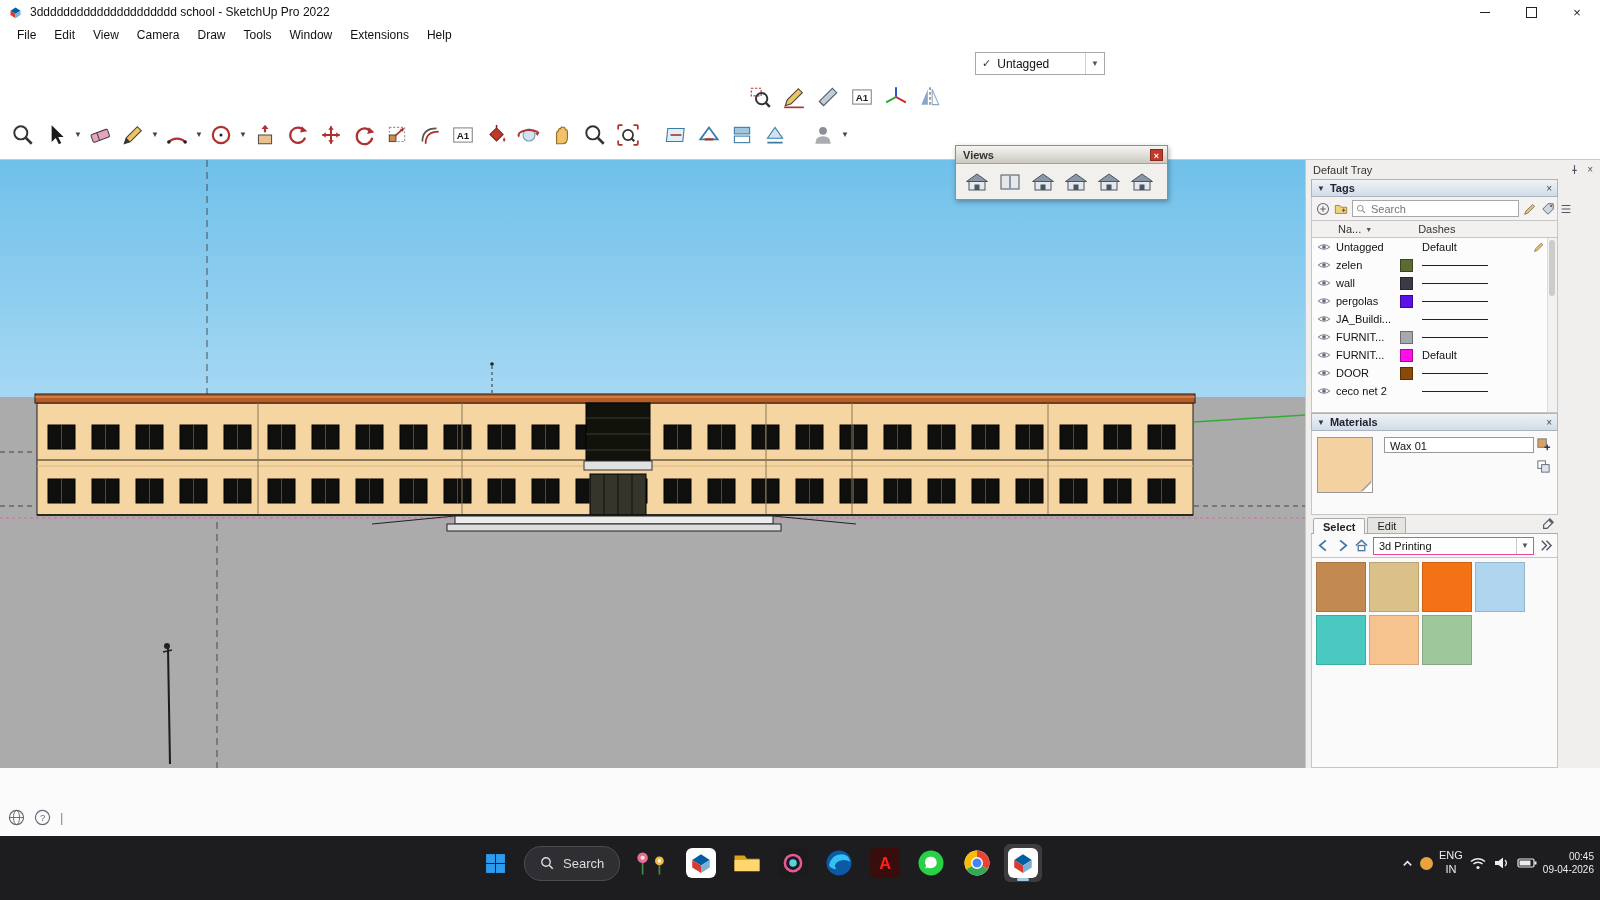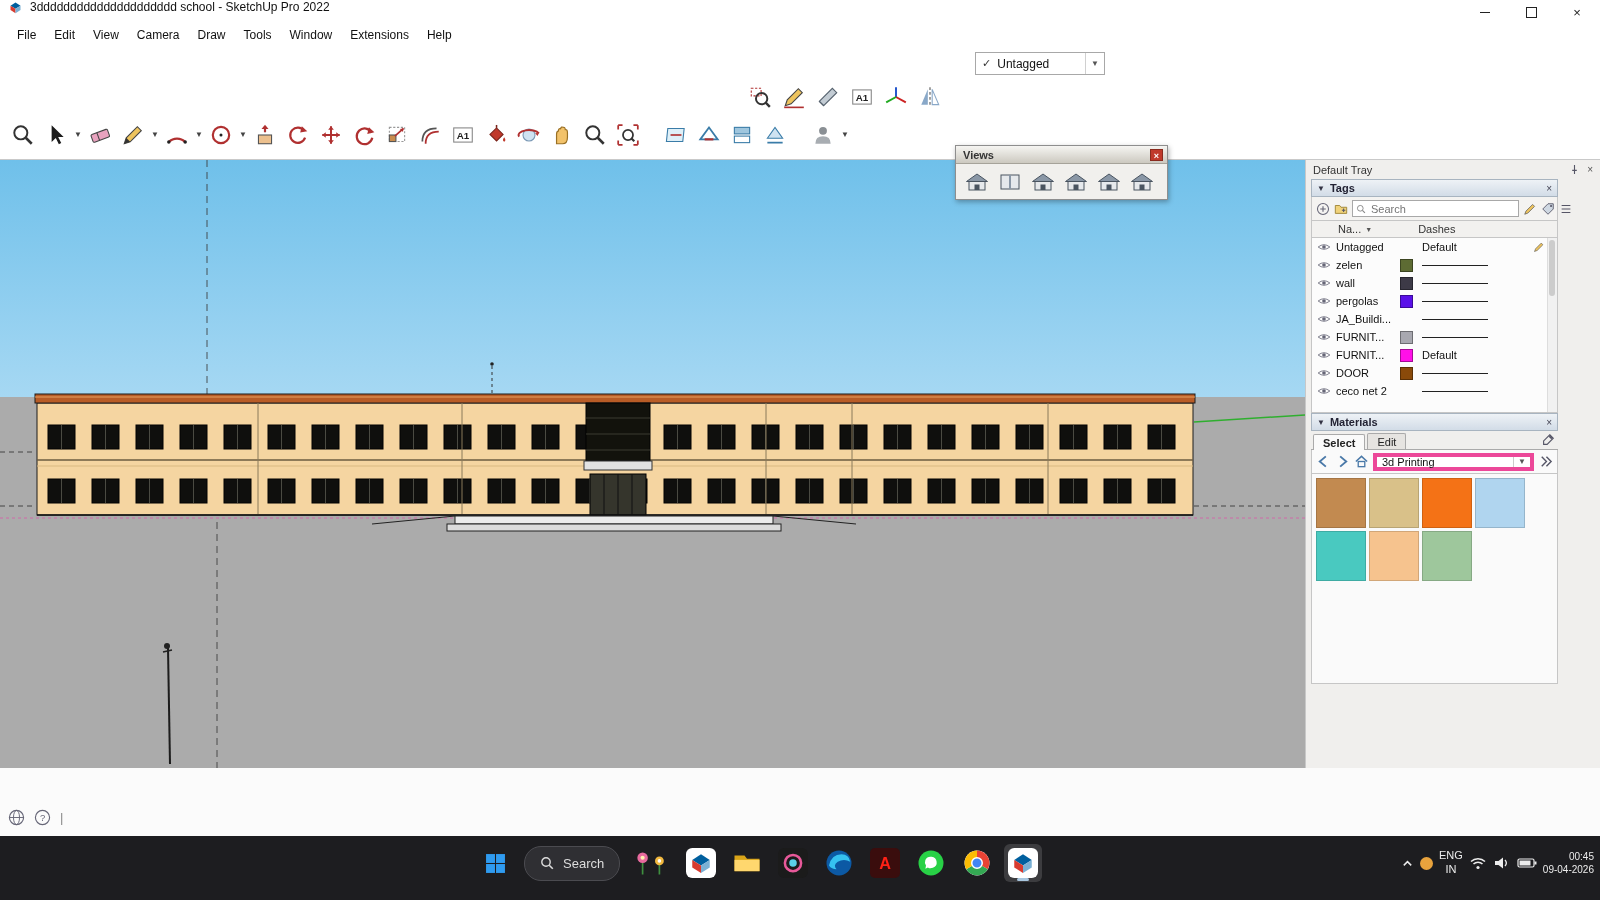--- a/index.html
+++ b/index.html
@@ -1,21 +1,21 @@
 <!DOCTYPE html>
 <html><head>
 <meta charset="utf-8">
 <style>
   html,body{margin:0;padding:0}
   body{width:1600px;height:900px;position:relative;overflow:hidden;background:#fff;
        font-family:"Liberation Sans",sans-serif;color:#111;-webkit-font-smoothing:antialiased}
   svg{display:block}
 
   
-  .titlebar{position:absolute;left:0;top:0;width:1600px;height:24px;background:#fff;display:flex;align-items:flex-start;border-bottom:1px solid #ececec}
+  .titlebar{position:absolute;left:0;top:0;width:1600px;height:24px;background:#fff;display:flex;align-items:center;border-bottom:1px solid #ececec}
   .appicon{width:15px;height:15px;margin:0 7px 0 8px}
   .title{font-size:12px;color:#111}
   .win-controls{margin-left:auto;display:flex;height:24px}
   .wc{width:46px;height:24px;display:flex;align-items:center;justify-content:center;color:#222;font-size:13px}
   .wc .minus{display:block;width:10px;border-top:1px solid #222}
   .wc .box{display:block;width:9px;height:9px;border:1px solid #222}
 
   
   .menubar{position:absolute;left:0;top:24px;width:1600px;height:22px;background:#fff;display:flex;align-items:center;padding-left:8px;box-sizing:border-box}
   .menu-item{padding:2px 9px;font-size:12px;color:#111}
@@ -79,21 +79,21 @@
   .mat-name{position:absolute;left:72px;top:6px;width:150px;height:16px;border:1px solid #999;background:#fff;font-size:11px;line-height:16px;padding-left:5px;box-sizing:border-box}
   .mat-icons{position:absolute;right:6px;top:6px;display:flex;flex-direction:column;gap:7px}
   .mat-icons svg{width:15px;height:15px}
   .mat-tabs{height:19px;display:flex;align-items:flex-end;padding-left:2px;position:relative;border-bottom:1px solid #aaa;box-sizing:border-box}
   .tab{padding:2px 9px 1px;font-size:11px;border:1px solid #aaa;border-bottom:none;background:#e6e4e1;margin-right:2px;border-radius:2px 2px 0 0;color:#222}
   .tab.active{background:#fafafa;position:relative;top:1px;font-weight:bold}
   .tab-eyedrop{position:absolute;right:3px;top:2px}
   .tab-eyedrop svg{width:14px;height:14px}
   .mat-nav{height:24px;display:flex;align-items:center;gap:4px;padding:2px 4px;background:#fafafa;border:1px solid #c6c6c6;border-top:none;box-sizing:border-box}
   .mat-nav .nicn svg{width:15px;height:15px}
-  .collection{flex:1;height:18px;border:4px solid #ec4899;background:#fff;display:flex;align-items:center;box-sizing:border-box}
+  .collection{flex:1;height:18px;border:1px solid #ec4899;background:#fff;display:flex;align-items:center;box-sizing:border-box}
   .collection .cname{flex:1;padding-left:5px;font-size:11px;color:#111}
   .collection .ccaret{width:16px;height:100%;border-left:1px solid #ccc;display:flex;align-items:center;justify-content:center;font-size:8px;color:#555}
   .mat-grid{background:#fafafa;border:1px solid #c6c6c6;border-top:none;padding:4px;display:flex;flex-wrap:wrap;gap:3px;height:210px;align-content:flex-start;box-sizing:border-box}
   .mswatch{width:50px;height:50px;box-sizing:border-box;border:1px solid rgba(0,0,0,.15)}
 
   
   .statusbar{position:absolute;left:0;top:768px;width:1600px;height:68px;background:#fbfbfb}
   .meas-box{position:absolute;left:0;top:6px;width:300px;height:27px;background:#fff;border:1px solid #b5b5b5;border-left:none;display:flex;align-items:center;padding-left:14px;font-size:12px;color:#333;box-sizing:border-box}
   .hint-row{position:absolute;left:8px;top:41px;display:flex;align-items:center;gap:9px;font-size:13px;color:#222}
   .hint-row svg{width:17px;height:17px}
@@ -662,20 +662,40 @@
         </div>
     </div>
   </div>
 
   <div class="sec">
     <div class="sec-header">
       <span class="sec-arrow">▼</span>
       <span>Materials</span>
       <span class="sec-x">×</span>
     </div>
+    <div class="mat-body">
+      <div class="mat-preview">
+          <div class="mat-fold"></div>
+        </div>
+      <div class="mat-name">Wax 01</div>
+      <div class="mat-icons">
+        <span>
+            <svg viewBox="0 0 16 16">
+              <rect x="2" y="2" width="9" height="9" fill="#d9a15e" stroke="#777"></rect>
+              <path d="M12 8 v6 M9 11 h6" stroke="#336" stroke-width="1.5"></path>
+            </svg>
+          </span>
+        <span>
+            <svg viewBox="0 0 16 16">
+              <rect x="2" y="2" width="8" height="8" fill="#fff" stroke="#667"></rect>
+              <rect x="6" y="6" width="8" height="8" fill="#dce6f0" stroke="#667"></rect>
+            </svg>
+          </span>
+      </div>
+    </div>
     <div class="mat-tabs">
       <span class="tab active">Select</span>
       <span class="tab">Edit</span>
       <span class="tab-eyedrop">
           <svg viewBox="0 0 16 16">
             <path d="M10 2 L14 6 L7 13 L3 13 L3 9 Z" fill="none" stroke="#556" stroke-width="1.3"></path>
             <path d="M9.5 3.5 l3 3" stroke="#556" stroke-width="2.2"></path>
           </svg>
         </span>
     </div>

